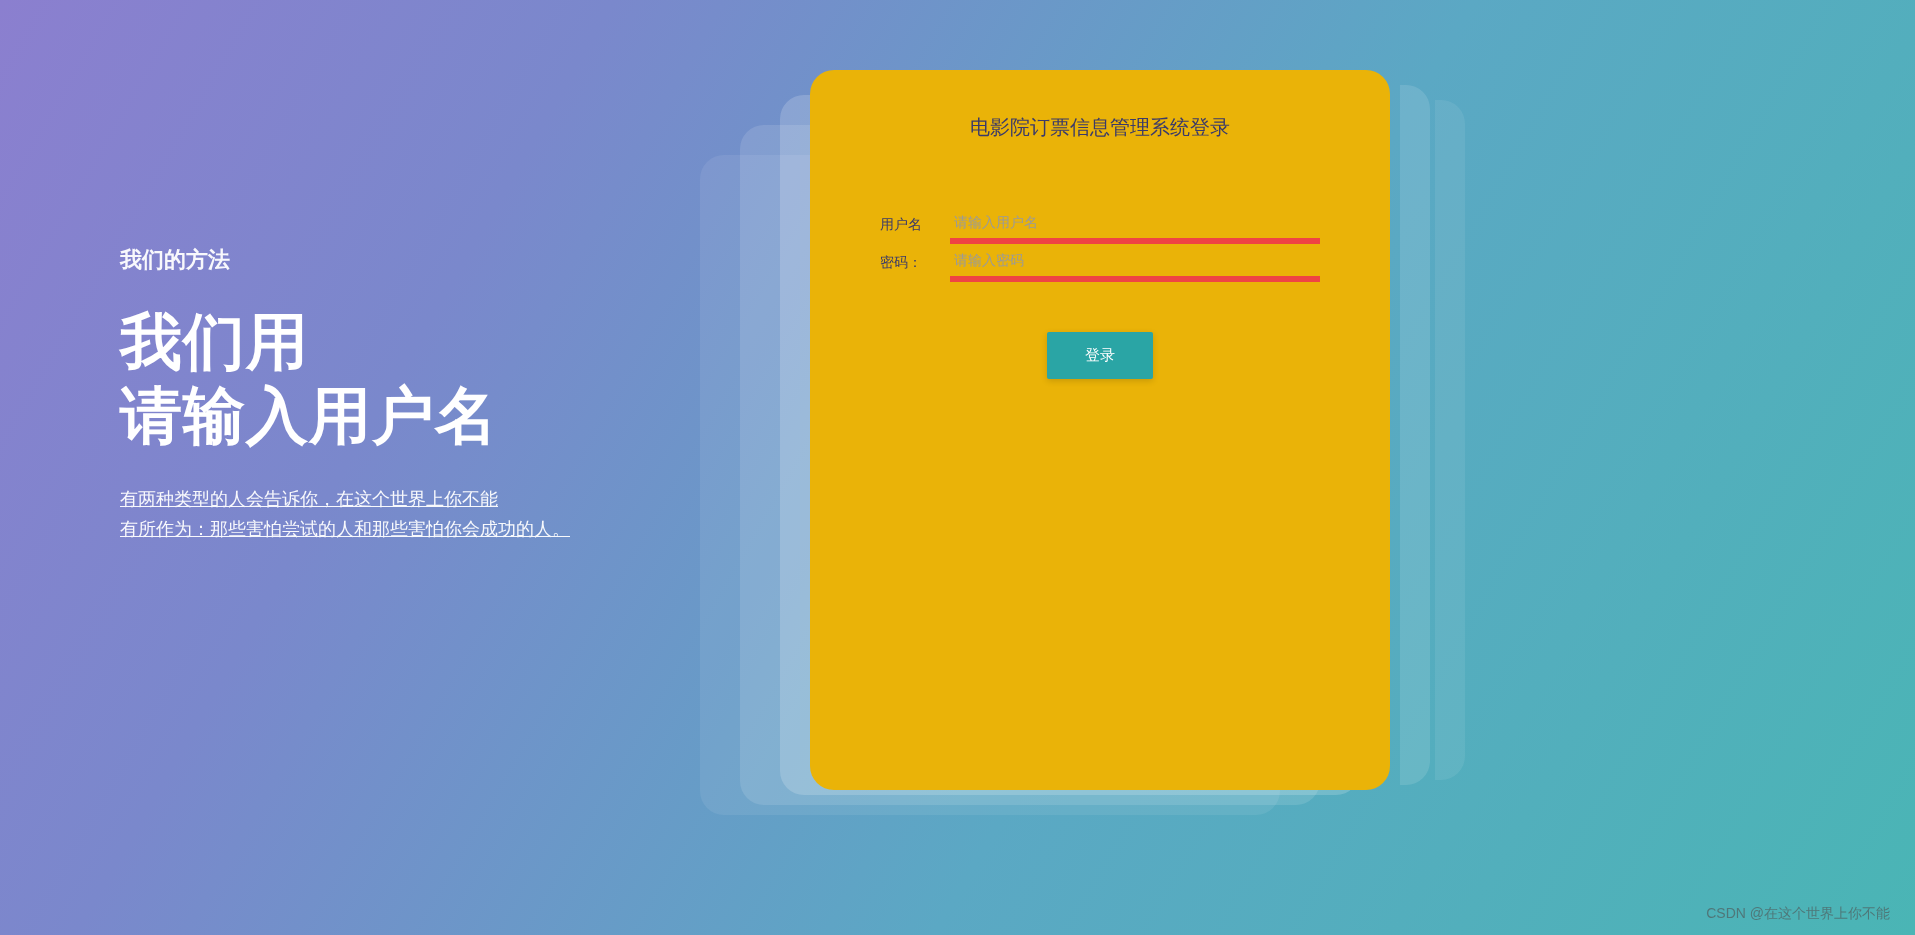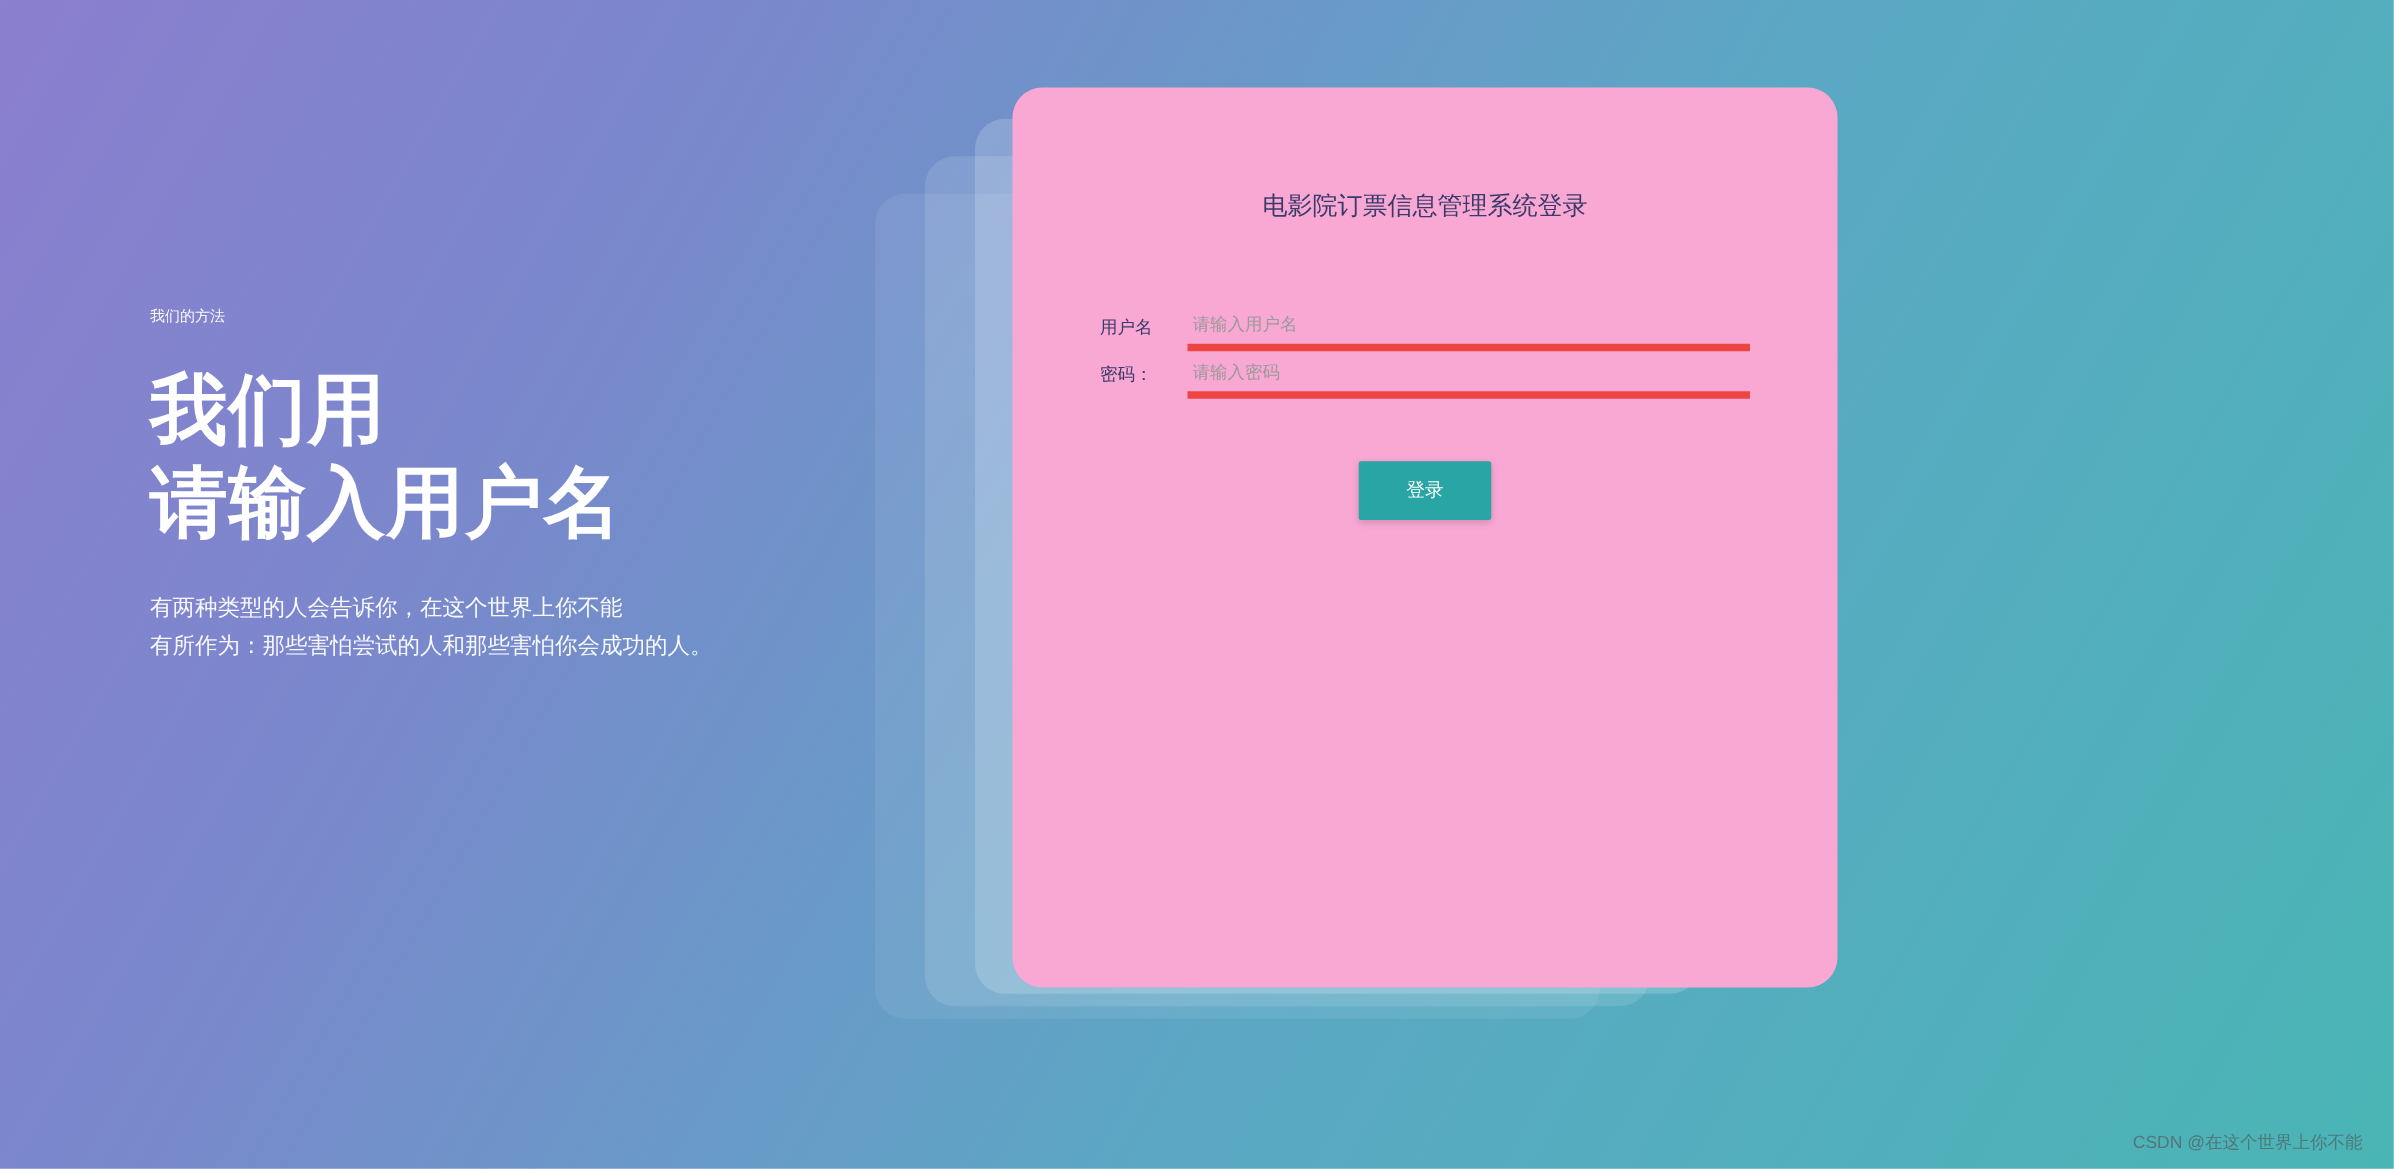--- a/index.html
+++ b/index.html
@@ -18,42 +18,43 @@
     }
 
     .left-content {
       position: absolute;
       left: 120px;
       top: 245px;
       color: #ffffff;
     }
 
     .caption {
-      font-size: 12px;
-      font-weight: 400;
+      font-size: 22px;
+      font-weight: 700;
       margin-bottom: 30px;
       opacity: 0.95;
     }
 
     .headline {
       font-size: 62px;
       font-weight: 700;
       line-height: 1.2;
       margin-bottom: 30px;
       letter-spacing: 1px;
     }
 
     .headline-line1, .headline-line2 {
       display: block;
     }
 
     .subtext {
       font-size: 18px;
       line-height: 1.7;
       opacity: 0.95;
+      text-decoration: underline;
     }
 
     .subtext-line1, .subtext-line2 {
       display: block;
     }
 
     .card-stack {
       position: absolute;
       right: 580px;
       top: 70px;
@@ -86,27 +87,27 @@
       width: 580px;
       height: 700px;
       left: 25px;
       top: 25px;
       background: rgba(255, 255, 255, 0.18);
       border-radius: 24px;
     }
 
     .login-card {
       position: absolute;
-      width: 660px;
+      width: 580px;
       height: 720px;
       left: 55px;
       top: 0;
-      background: #f9a8d4;
-      border-radius: 24px;
-      padding: 81px 70px 50px 70px;
+      background: #eab308;
+      border-radius: 24px;
+      padding: 44px 70px 50px 70px;
     }
 
     .card-right-shadow {
       position: absolute;
       width: 30px;
       height: 700px;
       left: 645px;
       top: 15px;
       background: rgba(255, 255, 255, 0.12);
       border-radius: 0 24px 24px 0;

